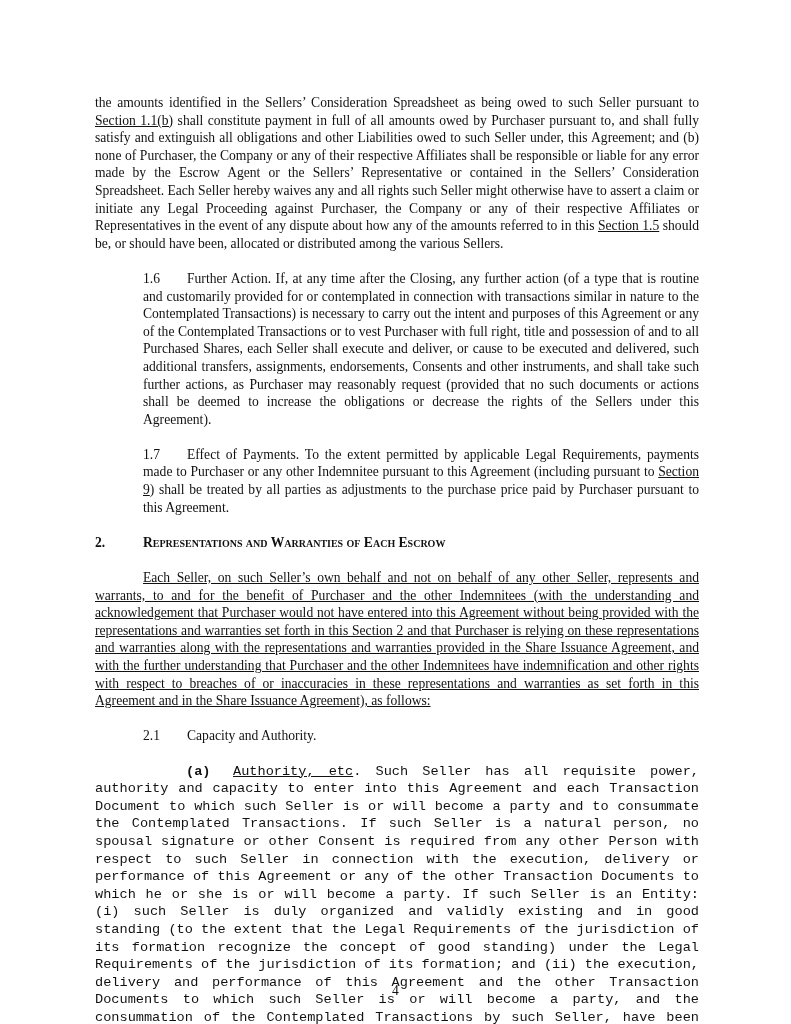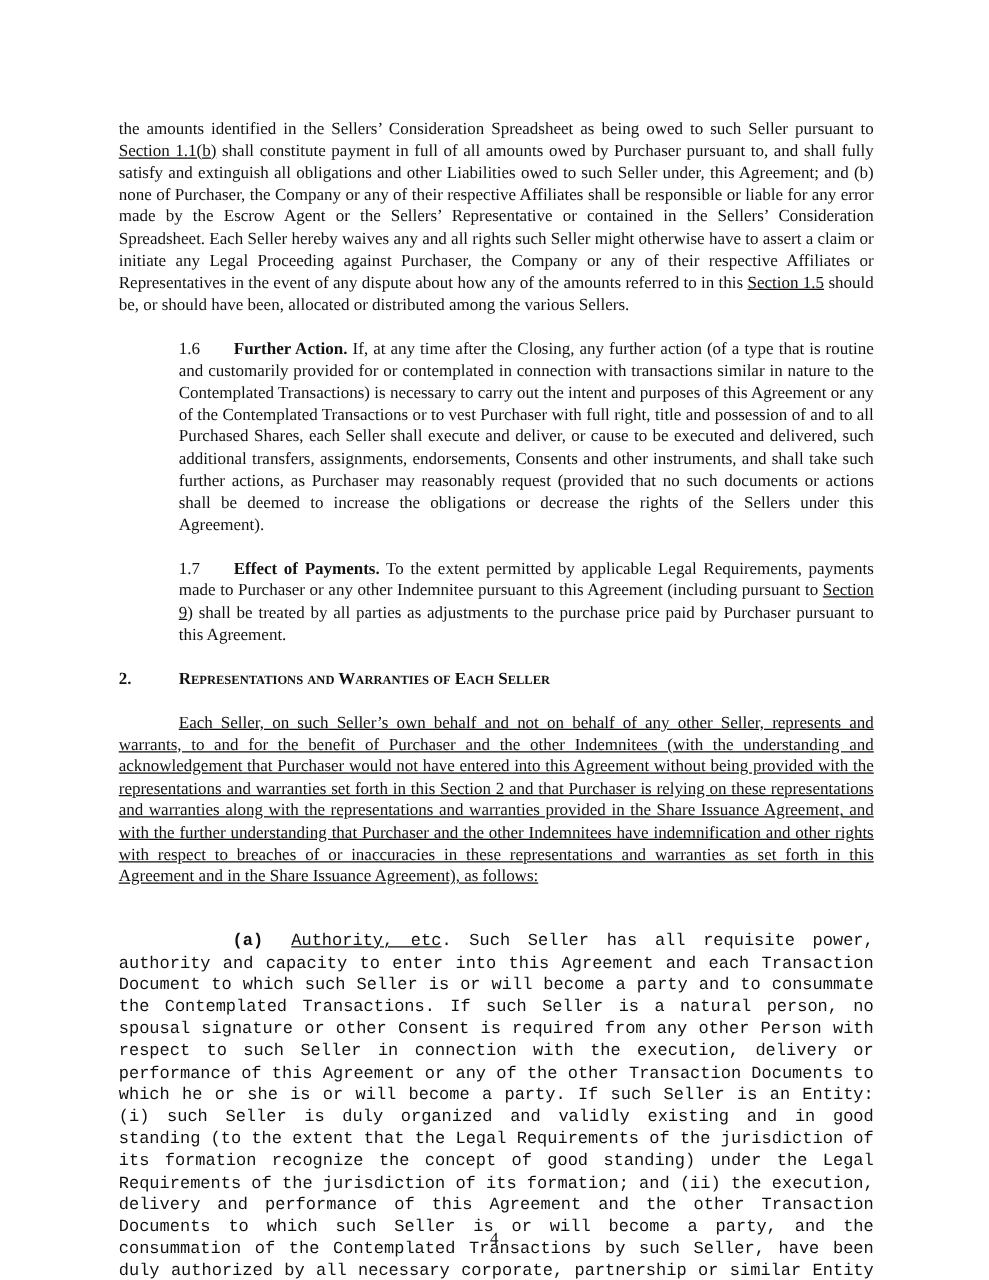--- a/index.html
+++ b/index.html
@@ -11,21 +11,21 @@
     text-align: justify;
   }
   p { margin: 0; }
   .gap { height: 17.6px; }
   .u { text-decoration: underline; text-underline-offset: 1px; }
   .num { display: inline-block; font-weight: normal; }
   .sec-num { width: 44px; }
   .h-ind { padding-left: 48px; }
   .sub-ind { padding-left: 91px; font-family: Liberation Mono, monospace; }
   .sub-num { width: 47px; font-weight: bold; }
-  .b { font-weight: bold; margin-top: 11px; }
+  .b { font-weight: normal; margin-top: 11px; }
   .art-num { display: inline-block; width: 48px; font-weight: bold; }
   .smallcaps { font-weight: bold; font-variant: small-caps; }
   .indent-first { text-indent: 48px; text-decoration: underline; }
   .page-number {
     position: absolute; left: 0; width: 791px; top: 983px; text-align: center;
     font-family: "Liberation Serif", "DejaVu Serif", serif; font-size: 13.6px; color: #111;
   }
 </style>
 </head>
 <body>
@@ -37,28 +37,29 @@
   <div class="gap"></div>
 
   <p class="h-ind" style="text-indent:0;"><span class="num sec-num">1.6</span><span class="b">Further Action.</span><span>  If, at any time after the Closing, any further action (of a type that is routine and customarily provided for or contemplated in connection with transactions similar in nature to the Contemplated Transactions) is necessary to carry out the intent and purposes of this Agreement or any of the Contemplated Transactions or to vest Purchaser with full right, title and possession of and to all Purchased Shares, each Seller shall execute and deliver, or cause to be executed and delivered, such additional transfers, assignments, endorsements, Consents and other instruments, and shall take such further actions, as Purchaser may reasonably request (provided that no such documents or actions shall be deemed to increase the obligations or decrease the rights of the Sellers under this Agreement).</span></p>
 
   <div class="gap"></div>
 
   <p class="h-ind"><span class="num sec-num">1.7</span><span class="b">Effect of Payments.</span><span>  To the extent permitted by applicable Legal Requirements, payments made to Purchaser or any other Indemnitee pursuant to this Agreement (including pursuant to </span><span class="u">Section 9</span><span>) shall be treated by all parties as adjustments to the purchase price paid by Purchaser pursuant to this Agreement.</span></p>
 
   <div class="gap"></div>
 
-  <p><span class="art-num">2.</span><span class="smallcaps">Representations and Warranties of Each Seller</span></p>
+  <p><span class="art-num">2.</span><span class="smallcaps">Representations and Warranties of Each Escrow</span></p>
 
   <div class="gap"></div>
 
   <p class="indent-first"><span>Each Seller, on such Seller’s own behalf and not on behalf of any other Seller, represents and warrants, to and for the benefit of Purchaser and the other Indemnitees (with the understanding and acknowledgement that Purchaser would not have entered into this Agreement without being provided with the representations and warranties set forth in this </span><span class="u">Section 2</span><span> and that Purchaser is relying on these representations and warranties along with the representations and warranties provided in the Share Issuance Agreement, and with the further understanding that Purchaser and the other Indemnitees have indemnification and other rights with respect to breaches of or inaccuracies in these representations and warranties as set forth in this Agreement and in the Share Issuance Agreement), as follows:</span></p>
 
   <div class="gap"></div>
 
+  <p class="h-ind"><span class="num sec-num">2.1</span><span class="b">Capacity and Authority</span><span>.</span></p>
 
   <div class="gap"></div>
 
   <p class="sub-ind" style="padding-left:0;"><span style="display:inline-block;width:91px;"></span><span class="num sub-num">(a)</span><span class="u">Authority, etc</span><span>.</span><span>  Such Seller has all requisite power, authority and capacity to enter into this Agreement and each Transaction Document to which such Seller is or will become a party and to consummate the Contemplated Transactions. If such Seller is a natural person, no spousal signature or other Consent is required from any other Person with respect to such Seller in connection with the execution, delivery or performance of this Agreement or any of the other Transaction Documents to which he or she is or will become a party. If such Seller is an Entity: (i) such Seller is duly organized and validly existing and in good standing (to the extent that the Legal Requirements of the jurisdiction of its formation recognize the concept of good standing) under the Legal Requirements of the jurisdiction of its formation; and (ii) the execution, delivery and performance of this Agreement and the other Transaction Documents to which such Seller is or will become a party, and the consummation of the Contemplated Transactions by such Seller, have been duly authorized by all necessary corporate, partnership or similar Entity governance action on the part of such Seller and its board of directors (or, if such Seller does not have a board of directors, by all necessary action on the part of its manager, general partner or equivalent</span></p>
 
 </div>
 
 <div class="page-number">4</div>
 
 </body></html>

